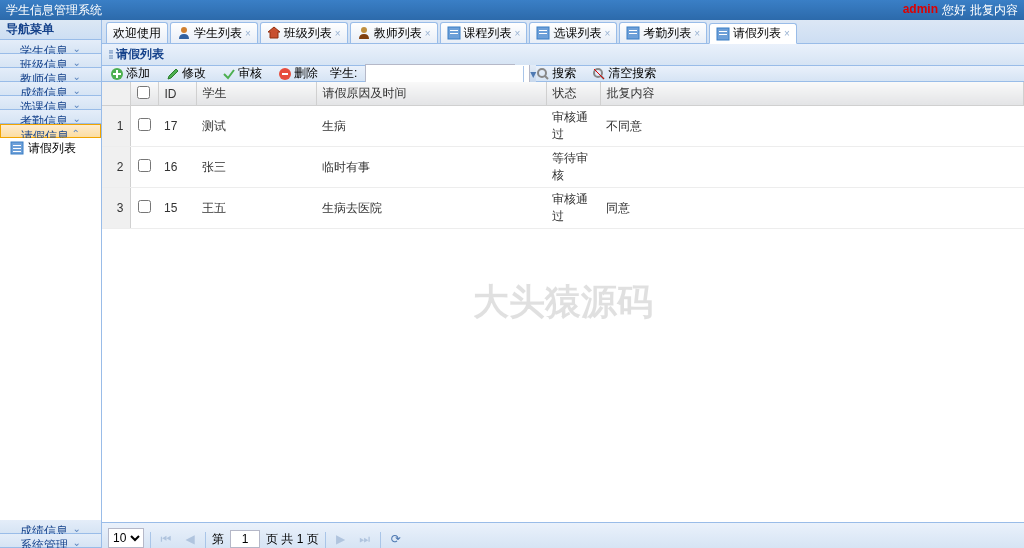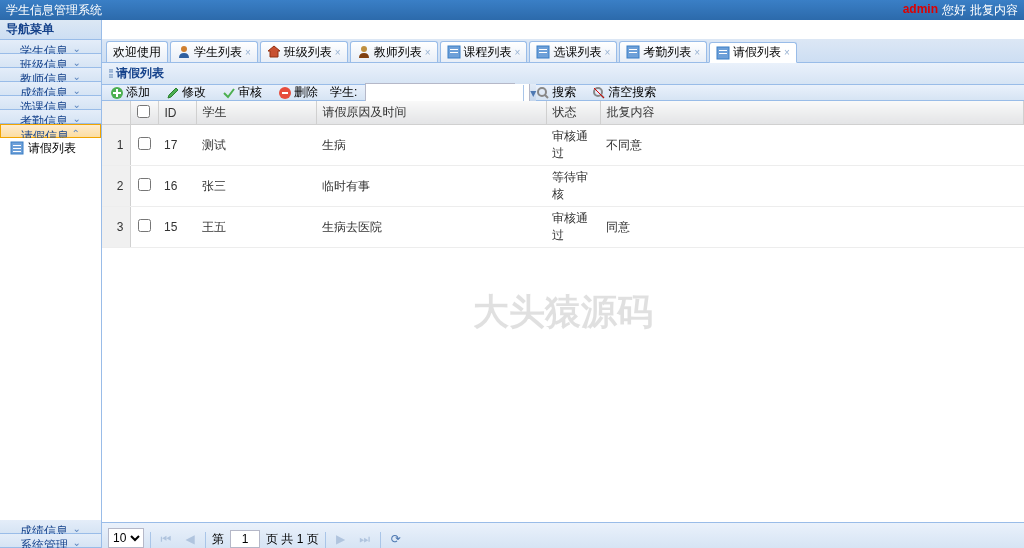--- a/index.html
+++ b/index.html
@@ -77,21 +77,20 @@
     }
     
     .tabs {
       height: 24px;
       background: linear-gradient(to bottom, #dce7f5, #cddef3);
       border-bottom: 1px solid #99bce8;
       display: flex;
       align-items: flex-end;
       padding: 2px 4px 0;
       gap: 2px;
-      margin-top: 19px;
     }
     .tab {
       display: flex;
       align-items: center;
       padding: 3px 6px;
       background: linear-gradient(to bottom, #fff, #e8eef7);
       border: 1px solid #99bce8;
       border-bottom: none;
       border-radius: 3px 3px 0 0;
       cursor: pointer;

